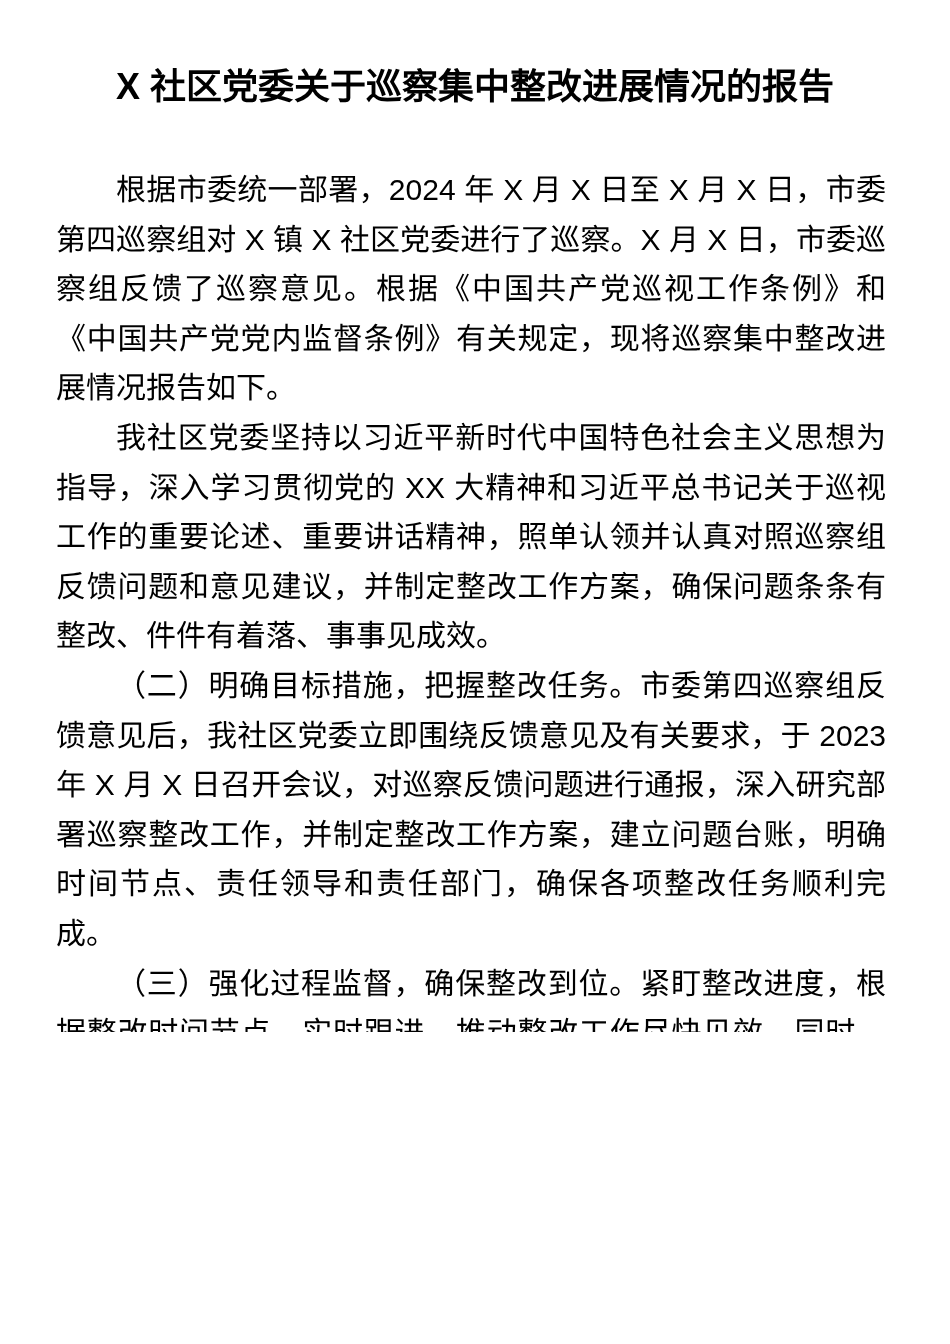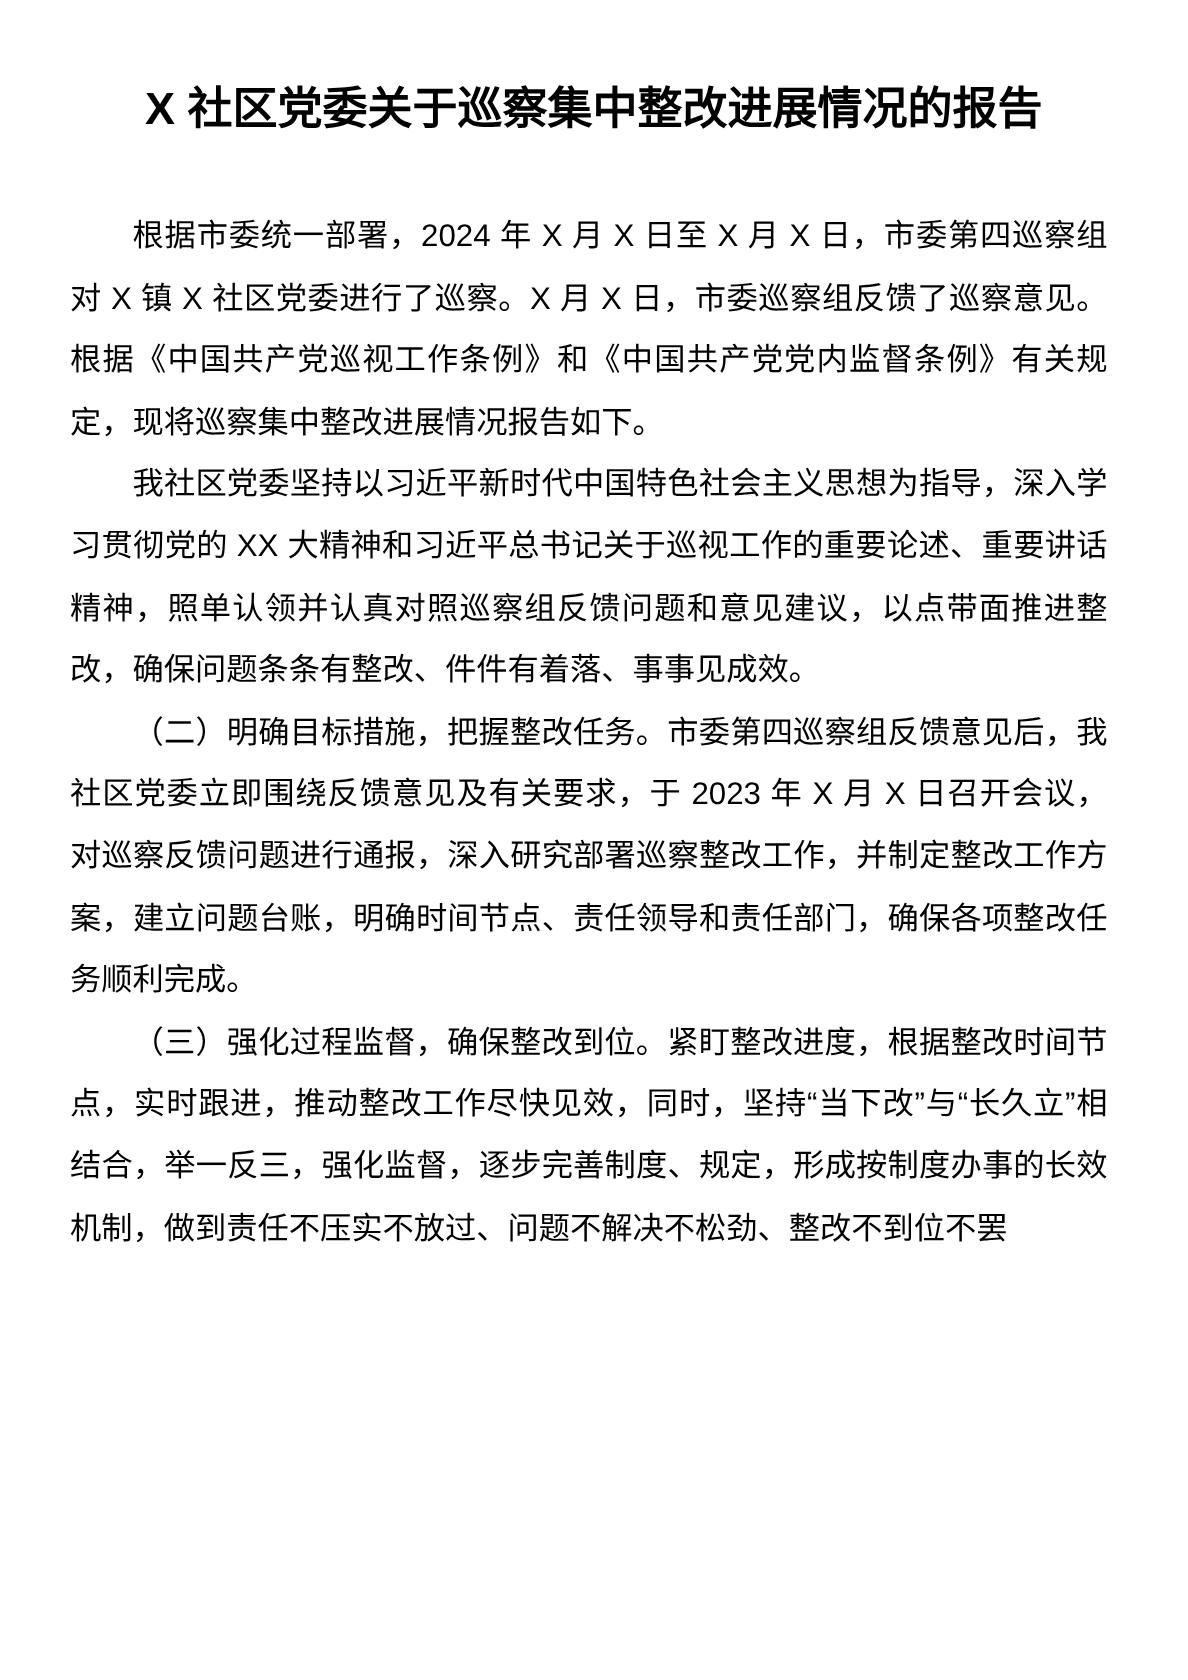--- a/index.html
+++ b/index.html
@@ -22,37 +22,37 @@
   .doc-title {
     margin: 0 -64px 53px -56px;
     font-size: 36px;
     line-height: 50px;
     font-weight: 700;
     text-align: center;
     color: #000000;
   }
   .doc-body p.para {
     margin: 0;
-    font-size: 25px;
+    font-size: 30px;
     line-height: 49.6px;
     text-indent: 2em;
     text-align: justify;
     text-justify: inter-ideograph;
     color: #000000;
   }
   .doc-body p.para.heading {
     font-weight: 700;
   }
 </style>
 </head>
 <body>
 
 <div class="page">
   <div class="doc">
     <h1 class="doc-title">X 社区党委关于巡察集中整改进展情况的报告</h1>
     <div class="doc-body">
         <p class="para body">根据市委统一部署，2024 年 X 月 X 日至 X 月 X 日，市委第四巡察组对 X 镇 X 社区党委进行了巡察。X 月 X 日，市委巡察组反馈了巡察意见。根据《中国共产党巡视工作条例》和《中国共产党党内监督条例》有关规定，现将巡察集中整改进展情况报告如下。</p>
-        <p class="para body">我社区党委坚持以习近平新时代中国特色社会主义思想为指导，深入学习贯彻党的 XX 大精神和习近平总书记关于巡视工作的重要论述、重要讲话精神，照单认领并认真对照巡察组反馈问题和意见建议，以点带面推进整改，确保问题条条有整改、件件有着落、事事见成效。</p>
+        <p class="para body">我社区党委坚持以习近平新时代中国特色社会主义思想为指导，深入学习贯彻党的 XX 大精神和习近平总书记关于巡视工作的重要论述、重要讲话精神，照单认领并认真对照巡察组反馈问题和意见建议，并制定整改工作方案，确保问题条条有整改、件件有着落、事事见成效。</p>
         <p class="para body">（二）明确目标措施，把握整改任务。市委第四巡察组反馈意见后，我社区党委立即围绕反馈意见及有关要求，于 2023 年 X 月 X 日召开会议，对巡察反馈问题进行通报，深入研究部署巡察整改工作，并制定整改工作方案，建立问题台账，明确时间节点、责任领导和责任部门，确保各项整改任务顺利完成。</p>
         <p class="para body">（三）强化过程监督，确保整改到位。紧盯整改进度，根据整改时间节点，实时跟进，推动整改工作尽快见效，同时，坚持“当下改”与“长久立”相结合，举一反三，强化监督，逐步完善制度、规定，形成按制度办事的长效机制，做到责任不压实不放过、问题不解决不松劲、整改不到位不罢</p>
       </div>
   </div>
 </div>
 
 </body></html>

